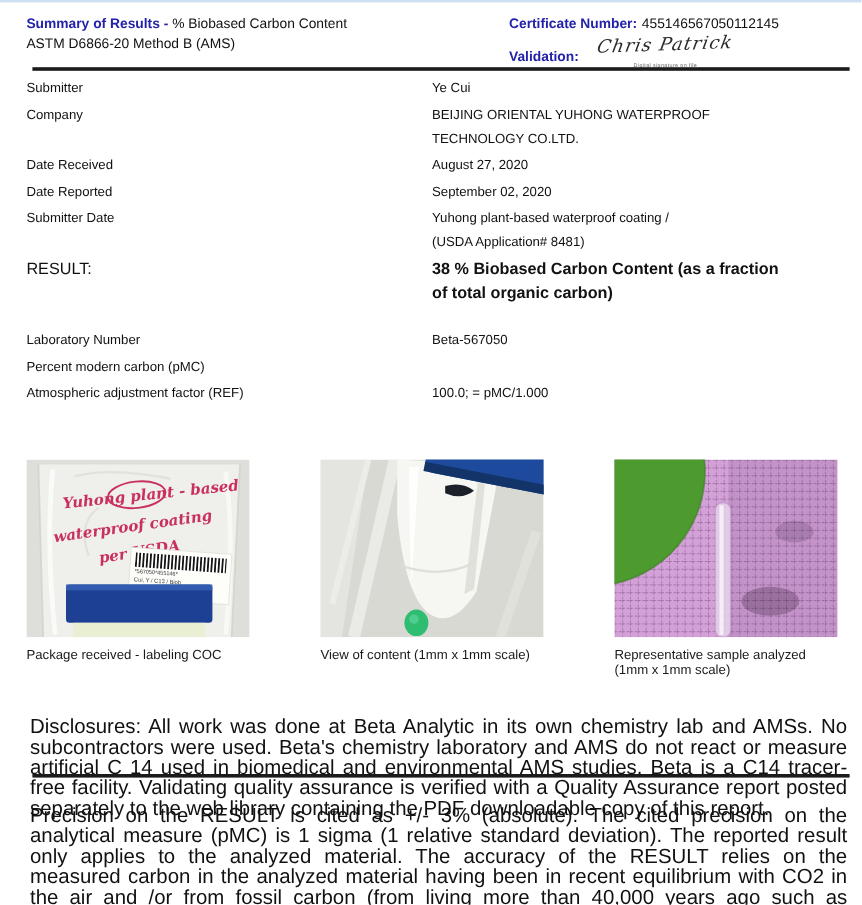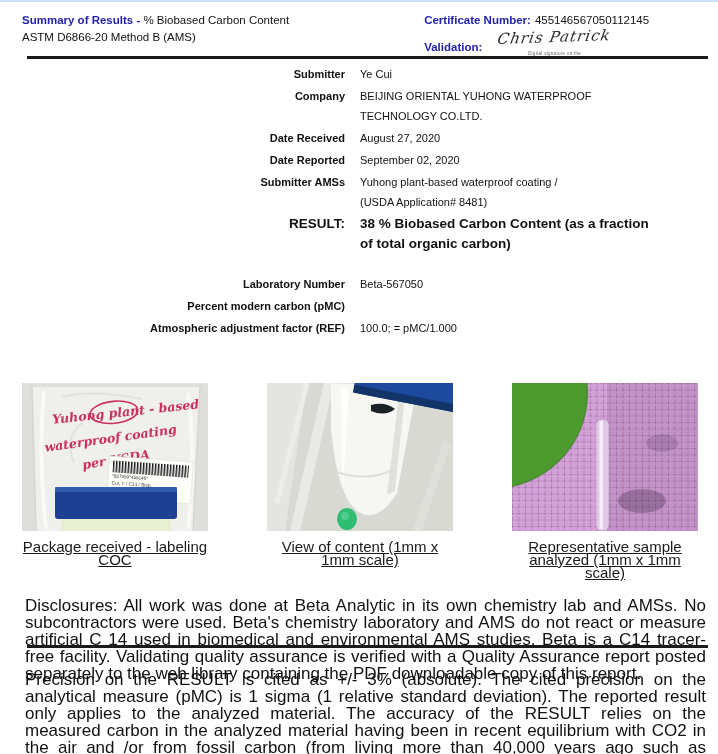--- a/index.html
+++ b/index.html
@@ -25,31 +25,31 @@
   .sig-note{font-size:4.5px;color:#666;margin-top:-2px;letter-spacing:.3px;}
 
   .rule{position:absolute;left:27px;width:681px;height:2.6px;background:#1b1b1b;}
   #rule1{top:56px;}
   #rule2{top:645px;}
 
   
   .fields{position:absolute;top:64px;left:22px;width:676px;}
   .labfields{position:absolute;top:274px;left:22px;width:676px;}
   .fieldrow{display:flex;margin-bottom:2px;}
-  .flabel{width:323px;text-align:right;font-weight:bold;font-size:11px;line-height:20px;}
+  .flabel{width:323px;text-align:left;font-weight:normal;font-size:11px;line-height:20px;}
   .fvalue{margin-left:15px;width:318px;font-size:11px;line-height:20px;white-space:pre-line;}
   .resultrow{margin-top:2px;}
   .resultrow .flabel{font-size:13.5px;line-height:20px;}
   .resultrow .fvalue{font-size:13.5px;line-height:20px;font-weight:bold;}
 
   
   .photos{position:absolute;top:383px;left:22px;width:676px;display:flex;justify-content:space-between;}
   figure{margin:0;width:186px;}
   figure svg{display:block;width:186px;height:148px;}
-  figcaption{margin-top:9px;font-size:15px;line-height:13px;text-align:center;color:#1a1a1a;text-decoration:underline;}
+  figcaption{margin-top:9px;font-size:11px;line-height:13px;color:#1a1a1a;}
 
   
   .para{position:absolute;left:25px;width:681px;font-size:17px;line-height:16.9px;text-align:justify;color:#111;}
   #disclosures{top:581px;}
   #precision{top:655px;}
 </style>
 </head>
 <body>
 
 <div class="topstrip"></div>
@@ -85,21 +85,21 @@
   </div>
   <div class="fieldrow">
     <div class="flabel">Date Received</div>
     <div class="fvalue">August 27, 2020</div>
   </div>
   <div class="fieldrow">
     <div class="flabel">Date Reported</div>
     <div class="fvalue">September 02, 2020</div>
   </div>
   <div class="fieldrow">
-    <div class="flabel">Submitter AMSs</div>
+    <div class="flabel">Submitter Date</div>
     <div class="fvalue">Yuhong plant-based waterproof coating /
 (USDA Application# 8481)</div>
   </div>
   <div class="fieldrow resultrow">
     <div class="flabel">RESULT:</div>
     <div class="fvalue">38 % Biobased Carbon Content  (as a fraction
 of total organic carbon)</div>
   </div>
 </div>
 

